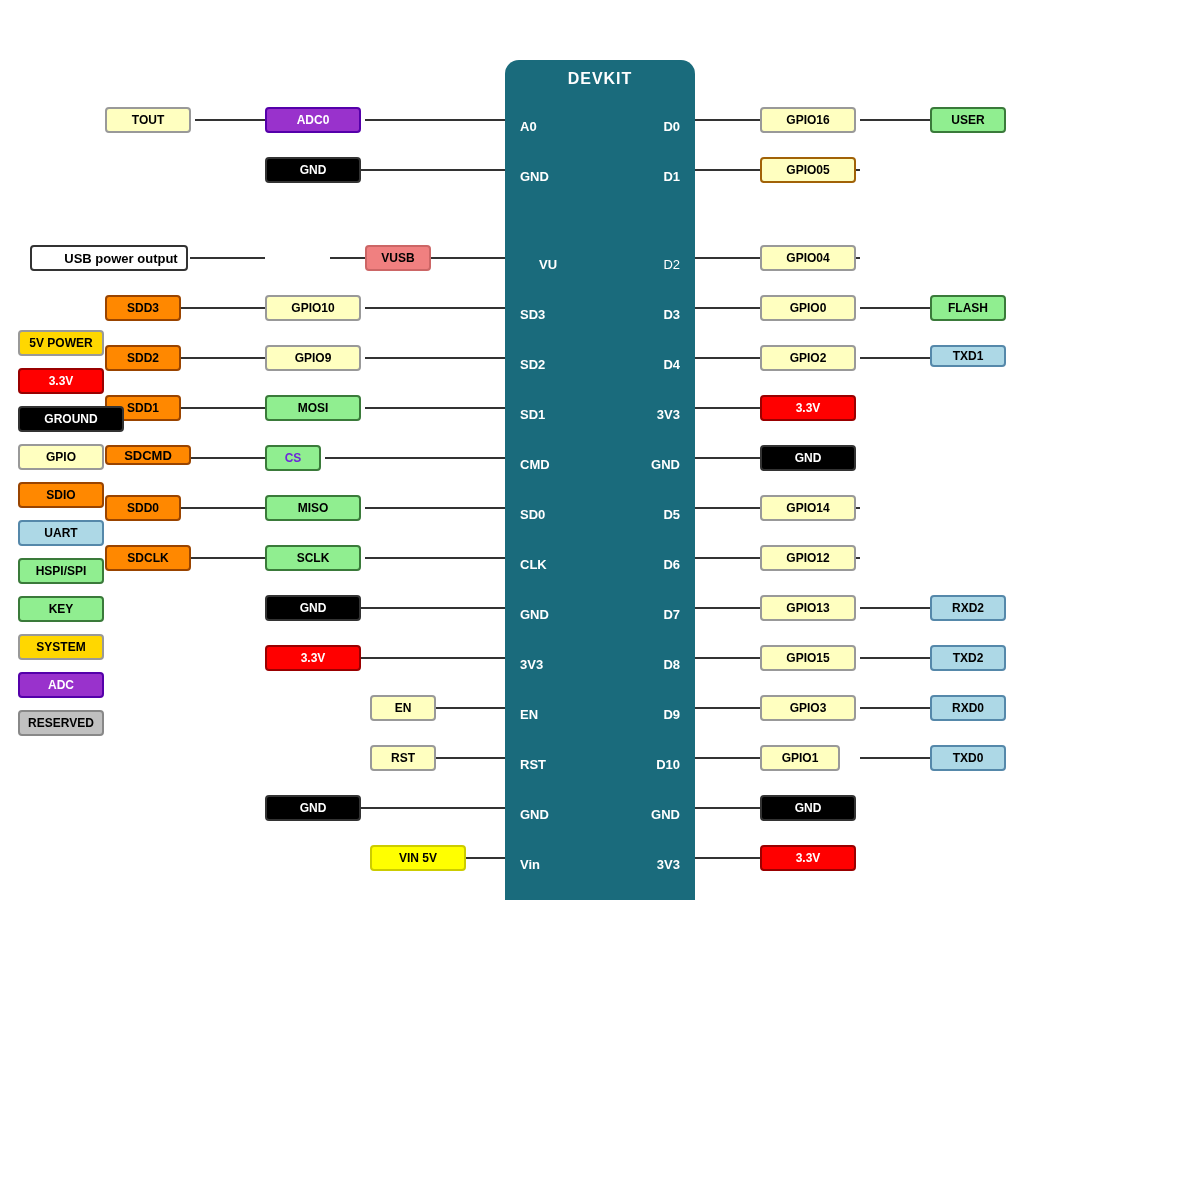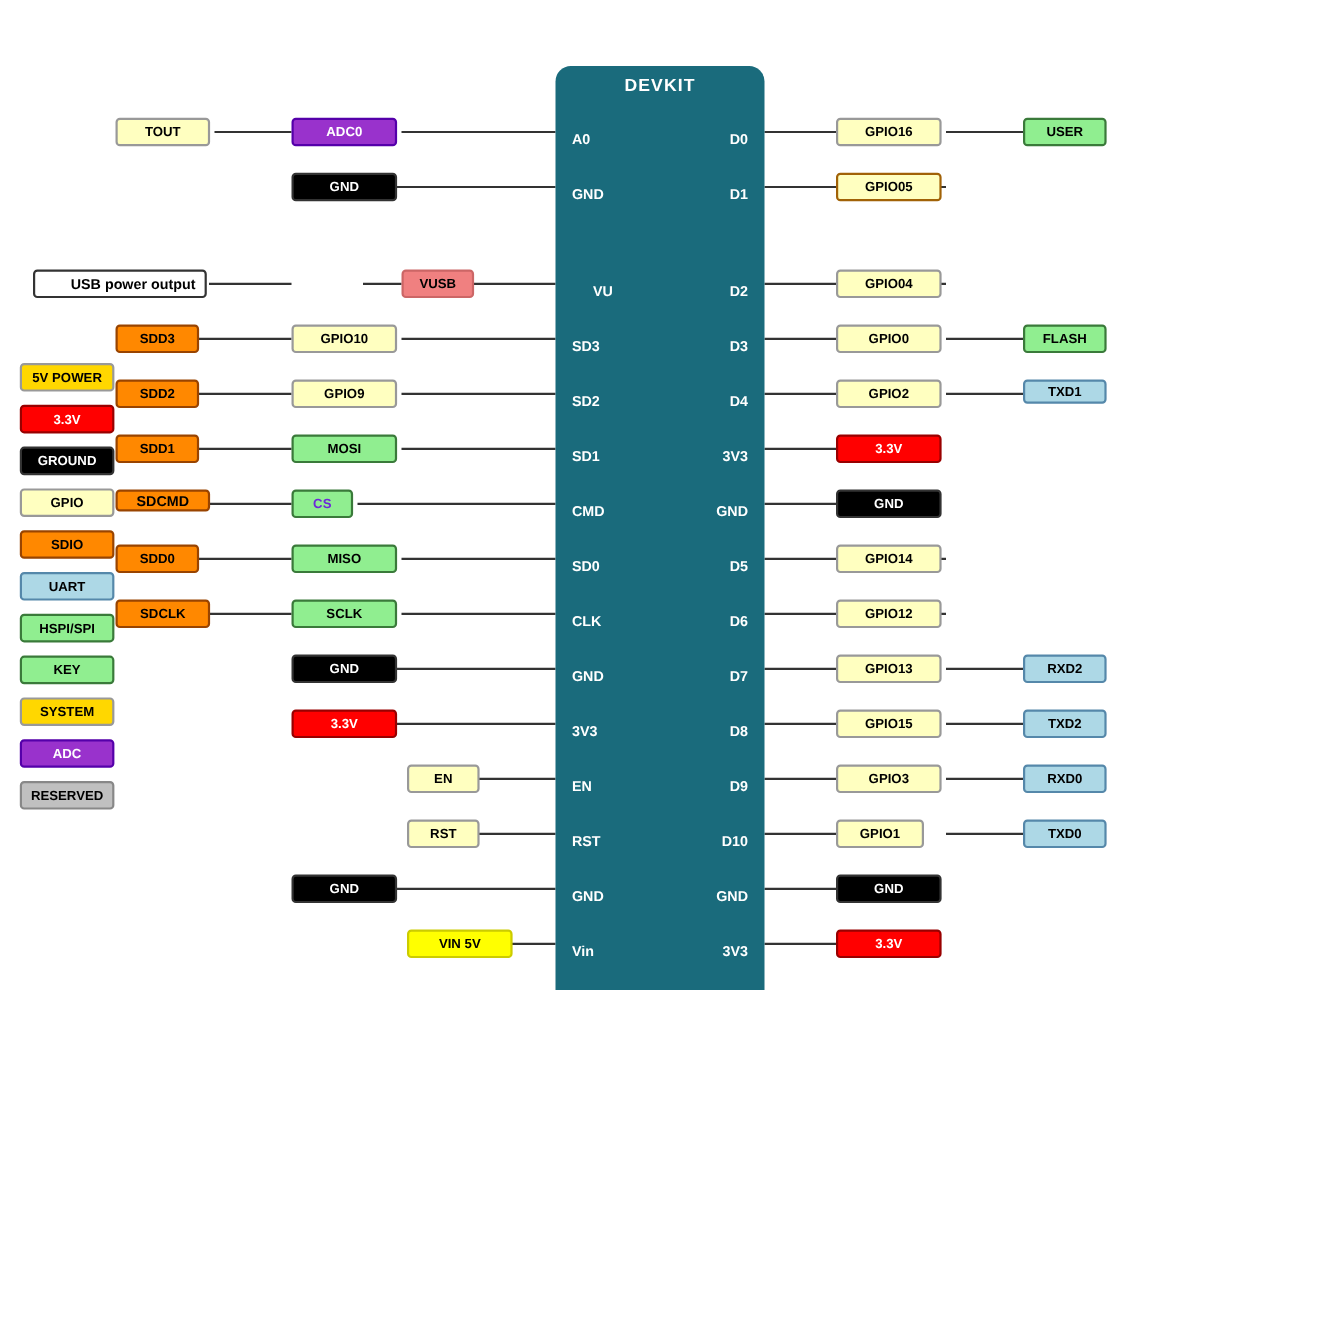--- a/index.html
+++ b/index.html
@@ -124,21 +124,21 @@
       <span style="position:absolute;left:15px;top:463px;color:white;font-weight:bold;font-size:13px;">CLK</span>
       <span style="position:absolute;left:15px;top:513px;color:white;font-weight:bold;font-size:13px;">GND</span>
       <span style="position:absolute;left:15px;top:563px;color:white;font-weight:bold;font-size:13px;">3V3</span>
       <span style="position:absolute;left:15px;top:613px;color:white;font-weight:bold;font-size:13px;">EN</span>
       <span style="position:absolute;left:15px;top:663px;color:white;font-weight:bold;font-size:13px;">RST</span>
       <span style="position:absolute;left:15px;top:713px;color:white;font-weight:bold;font-size:13px;">GND</span>
       <span style="position:absolute;left:15px;top:763px;color:white;font-weight:bold;font-size:13px;">Vin</span>
 
       <span style="position:absolute;right:15px;top:25px;color:white;font-weight:bold;font-size:13px;">D0</span>
       <span style="position:absolute;right:15px;top:75px;color:white;font-weight:bold;font-size:13px;">D1</span>
-      <span style="position:absolute;right:15px;top:163px;color:white;font-weight:bold;font-size:13px;">D2</span>
+      <span style="position:absolute;right:15px;top:163px;color:white;font-weight:normal;font-size:13px;">D2</span>
       <span style="position:absolute;right:15px;top:213px;color:white;font-weight:bold;font-size:13px;">D3</span>
       <span style="position:absolute;right:15px;top:263px;color:white;font-weight:bold;font-size:13px;">D4</span>
       <span style="position:absolute;right:15px;top:313px;color:white;font-weight:bold;font-size:13px;">3V3</span>
       <span style="position:absolute;right:15px;top:363px;color:white;font-weight:bold;font-size:13px;">GND</span>
       <span style="position:absolute;right:15px;top:413px;color:white;font-weight:bold;font-size:13px;">D5</span>
       <span style="position:absolute;right:15px;top:463px;color:white;font-weight:bold;font-size:13px;">D6</span>
       <span style="position:absolute;right:15px;top:513px;color:white;font-weight:bold;font-size:13px;">D7</span>
       <span style="position:absolute;right:15px;top:563px;color:white;font-weight:bold;font-size:13px;">D8</span>
       <span style="position:absolute;right:15px;top:613px;color:white;font-weight:bold;font-size:13px;">D9</span>
       <span style="position:absolute;right:15px;top:663px;color:white;font-weight:bold;font-size:13px;">D10</span>
@@ -232,21 +232,21 @@
   <div style="position:absolute;left:930px;top:595px;width:76px;height:26px;background:#ADD8E6;color:#000;font-weight:bold;font-size:12px;border:2px solid #5588AA;border-radius:4px;display:flex;align-items:center;justify-content:center;">RXD2</div>
 
   <div style="position:absolute;left:930px;top:645px;width:76px;height:26px;background:#ADD8E6;color:#000;font-weight:bold;font-size:12px;border:2px solid #5588AA;border-radius:4px;display:flex;align-items:center;justify-content:center;">TXD2</div>
 
   <div style="position:absolute;left:930px;top:695px;width:76px;height:26px;background:#ADD8E6;color:#000;font-weight:bold;font-size:12px;border:2px solid #5588AA;border-radius:4px;display:flex;align-items:center;justify-content:center;">RXD0</div>
 
   <div style="position:absolute;left:930px;top:745px;width:76px;height:26px;background:#ADD8E6;color:#000;font-weight:bold;font-size:12px;border:2px solid #5588AA;border-radius:4px;display:flex;align-items:center;justify-content:center;">TXD0</div>
 
   <div style="position:absolute;left:18px;top:330px;width:86px;height:26px;background:#FFD700;color:#000;font-weight:bold;font-size:12px;border:2px solid #999;border-radius:4px;display:flex;align-items:center;justify-content:center;">5V POWER</div>
   <div style="position:absolute;left:18px;top:368px;width:86px;height:26px;background:#FF0000;color:white;font-weight:bold;font-size:12px;border:2px solid #990000;border-radius:4px;display:flex;align-items:center;justify-content:center;">3.3V</div>
-  <div style="position:absolute;left:18px;top:406px;width:86px;height:26px;background:#000;color:white;font-weight:bold;font-size:12px;border:2px solid #333;border-radius:4px;display:flex;align-items:center;justify-content:center;">GROUND</div>
+  <div style="position:absolute;left:18px;top:406px;width:106px;height:26px;background:#000;color:white;font-weight:bold;font-size:12px;border:2px solid #333;border-radius:4px;display:flex;align-items:center;justify-content:center;">GROUND</div>
   <div style="position:absolute;left:18px;top:444px;width:86px;height:26px;background:#FFFFC0;color:#000;font-weight:bold;font-size:12px;border:2px solid #999;border-radius:4px;display:flex;align-items:center;justify-content:center;">GPIO</div>
   <div style="position:absolute;left:18px;top:482px;width:86px;height:26px;background:#FF8800;color:#000;font-weight:bold;font-size:12px;border:2px solid #994400;border-radius:4px;display:flex;align-items:center;justify-content:center;">SDIO</div>
   <div style="position:absolute;left:18px;top:520px;width:86px;height:26px;background:#ADD8E6;color:#000;font-weight:bold;font-size:12px;border:2px solid #5588AA;border-radius:4px;display:flex;align-items:center;justify-content:center;">UART</div>
   <div style="position:absolute;left:18px;top:558px;width:86px;height:26px;background:#90EE90;color:#000;font-weight:bold;font-size:12px;border:2px solid #3A7A3A;border-radius:4px;display:flex;align-items:center;justify-content:center;">HSPI/SPI</div>
   <div style="position:absolute;left:18px;top:596px;width:86px;height:26px;background:#90EE90;color:#000;font-weight:bold;font-size:12px;border:2px solid #3A7A3A;border-radius:4px;display:flex;align-items:center;justify-content:center;">KEY</div>
   <div style="position:absolute;left:18px;top:634px;width:86px;height:26px;background:#FFD700;color:#000;font-weight:bold;font-size:12px;border:2px solid #999;border-radius:4px;display:flex;align-items:center;justify-content:center;">SYSTEM</div>
   <div style="position:absolute;left:18px;top:672px;width:86px;height:26px;background:#9932CC;color:white;font-weight:bold;font-size:12px;border:2px solid #5500AA;border-radius:4px;display:flex;align-items:center;justify-content:center;">ADC</div>
   <div style="position:absolute;left:18px;top:710px;width:86px;height:26px;background:#C0C0C0;color:#000;font-weight:bold;font-size:12px;border:2px solid #888;border-radius:4px;display:flex;align-items:center;justify-content:center;">RESERVED</div>
 
 </div>

